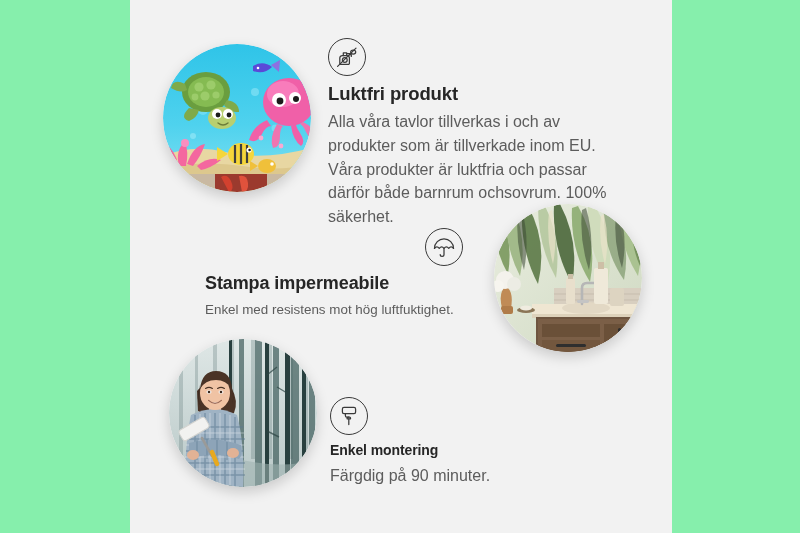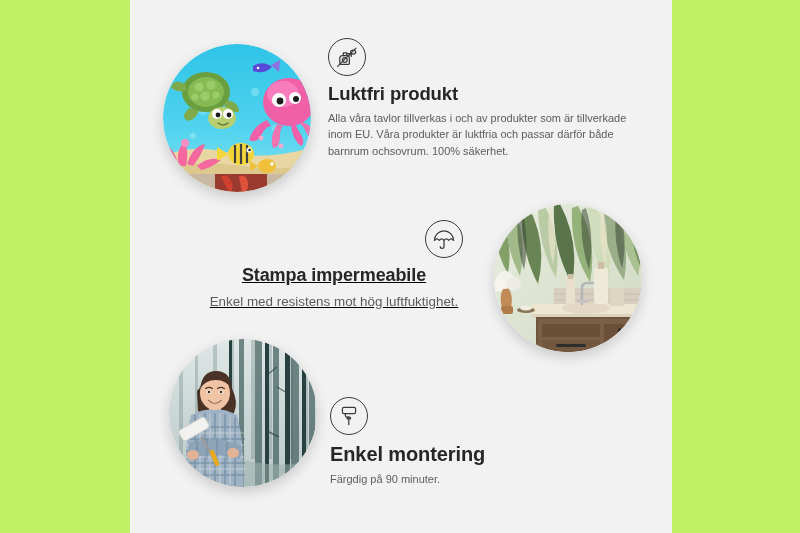--- a/index.html
+++ b/index.html
@@ -12,21 +12,21 @@
     height: 533px;
     background: #ffffff;
     font-family: "Liberation Sans", sans-serif;
     overflow: hidden;
   }
 
   .page {
     position: relative;
     width: 800px;
     height: 533px;
-    background: #bef264;
+    background: #86efac;
   }
 
   
   .panel {
     position: absolute;
     left: 130px;
     top: 0;
     width: 542px;
     height: 533px;
     background: #f2f2f2;
@@ -50,55 +50,54 @@
 
   .feature-title {
     font-size: 18.5px;
     font-weight: 700;
     color: #262626;
     letter-spacing: -0.1px;
     margin: 7px 0 5px 0;
     line-height: 1.2;
   }
   .feature-text {
-    font-size: 11px;
+    font-size: 16px;
     color: #5c5c5c;
     line-height: 1.48;
     margin: 0;
   }
 
   
   #feature-odourless {
     left: 328px;
     top: 38px;
     width: 300px;
     text-align: left;
   }
   #feature-odourless .feature-icon { margin-left: 0; }
 
   
   #feature-waterproof {
     left: 205px;
-    top: 220px;
+    top: 228px;
     width: 258px;
-    text-align: center;
-    text-decoration: underline;
+    text-align: left;
   }
   #feature-waterproof .feature-icon { margin-left: auto; margin-right: 0; }
   #feature-waterproof .feature-title { font-size: 18px; }
   #feature-waterproof .feature-text { font-size: 13.4px; }
 
   
   #feature-easy-mounting {
     left: 330px;
     top: 397px;
     width: 270px;
     text-align: left;
   }
-  #feature-easy-mounting .feature-title { font-size: 20px; }
+  #feature-easy-mounting .feature-title { font-size: 14px; }
 
   
   .photo {
     position: absolute;
     border-radius: 50%;
     overflow: hidden;
     box-shadow: 0 5px 13px rgba(0,0,0,0.17);
   }
   .photo svg { display: block; width: 100%; height: 100%; }
 

